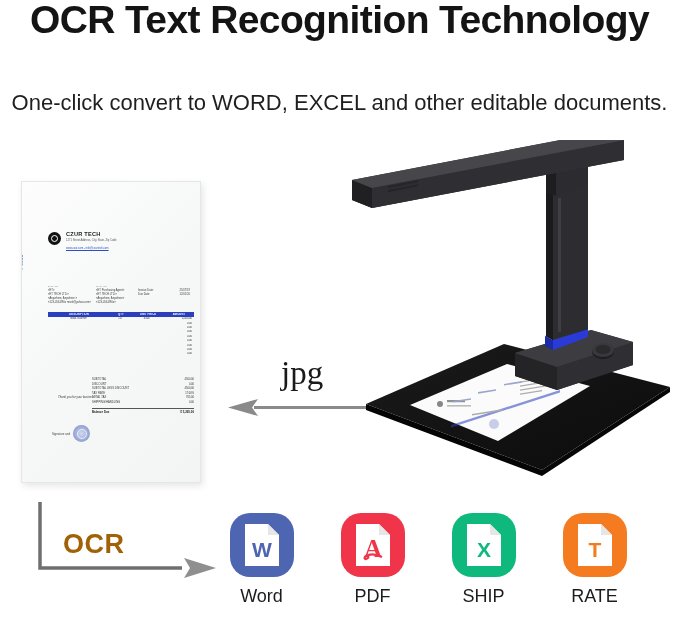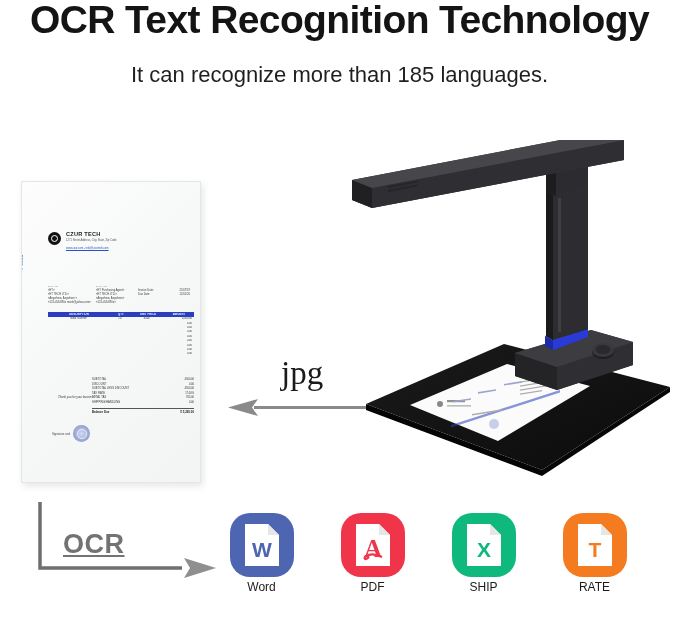--- a/index.html
+++ b/index.html
@@ -112,42 +112,41 @@
   }
   .jpg-arrow{position:absolute;left:228px;top:398px;width:142px;height:18px;}
 
   
   .scanner{position:absolute;left:352px;top:140px;width:327px;height:340px;}
 
   
   .ocr-arrow{position:absolute;left:34px;top:498px;width:190px;height:86px;}
   .ocr-label{
     position:absolute;left:63px;top:529px;
-    font-size:27px;font-weight:bold;color:#737373;letter-spacing:.5px;
+    font-size:27px;font-weight:bold;color:#a16207;letter-spacing:.5px;
     line-height:30px;
-    text-decoration:underline;
   }
 
   
   .formats{position:absolute;left:206px;top:513px;width:446px;height:108px;display:flex;}
   .fmt{width:111px;display:flex;flex-direction:column;align-items:center;}
   .fmt-icon{
     width:64px;height:64px;border-radius:20px;
     display:flex;align-items:center;justify-content:center;
     position:relative;
   }
-  .fmt-label{font-size:12px;color:#1c1c1c;line-height:20px;}
+  .fmt-label{margin-top:9px;font-size:18px;color:#1c1c1c;line-height:20px;}
 </style>
 </head>
 <body>
 
 <div id="stage">
 
   <div class="title">OCR Text Recognition Technology</div>
-  <div class="sub1">It can recognize more than 185 languages.</div>
+  <div class="sub2">One-click convert to WORD, EXCEL and other editable documents.</div>
 
   <div class="sheet">
     <div class="inv-inner">
       <div class="inv-head">
         <div class="inv-logo"></div>
         <div>
           <div class="inv-co">CZUR TECH</div>
           <div class="inv-addr">1271 Street Address, City, State, Zip Code</div>
           <div class="inv-link">www.czur.com - info@czurtech.com</div>
         </div>

